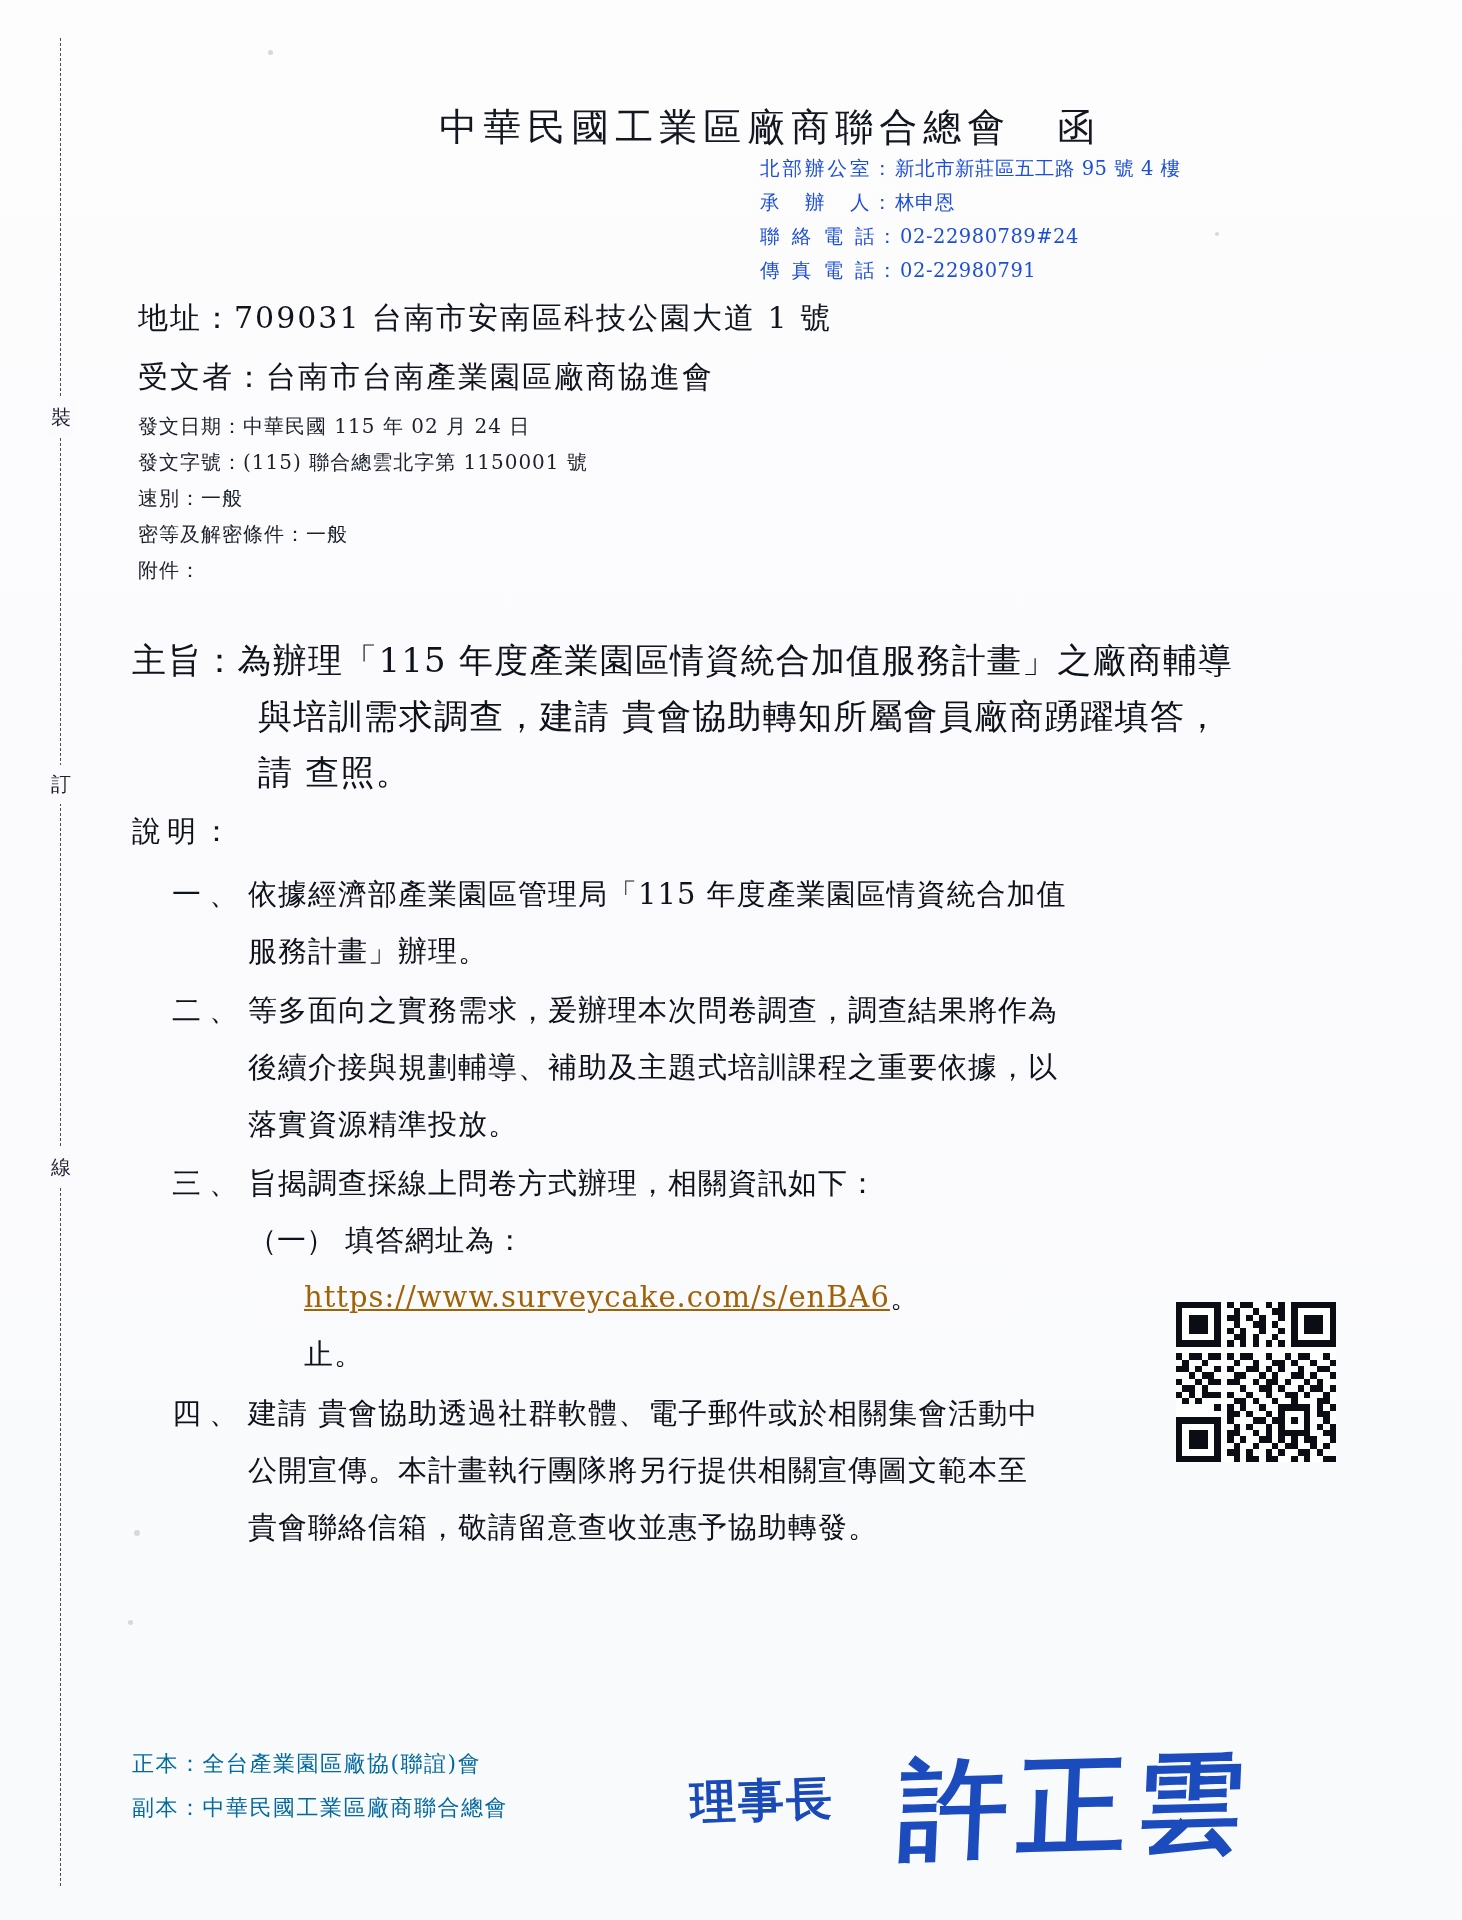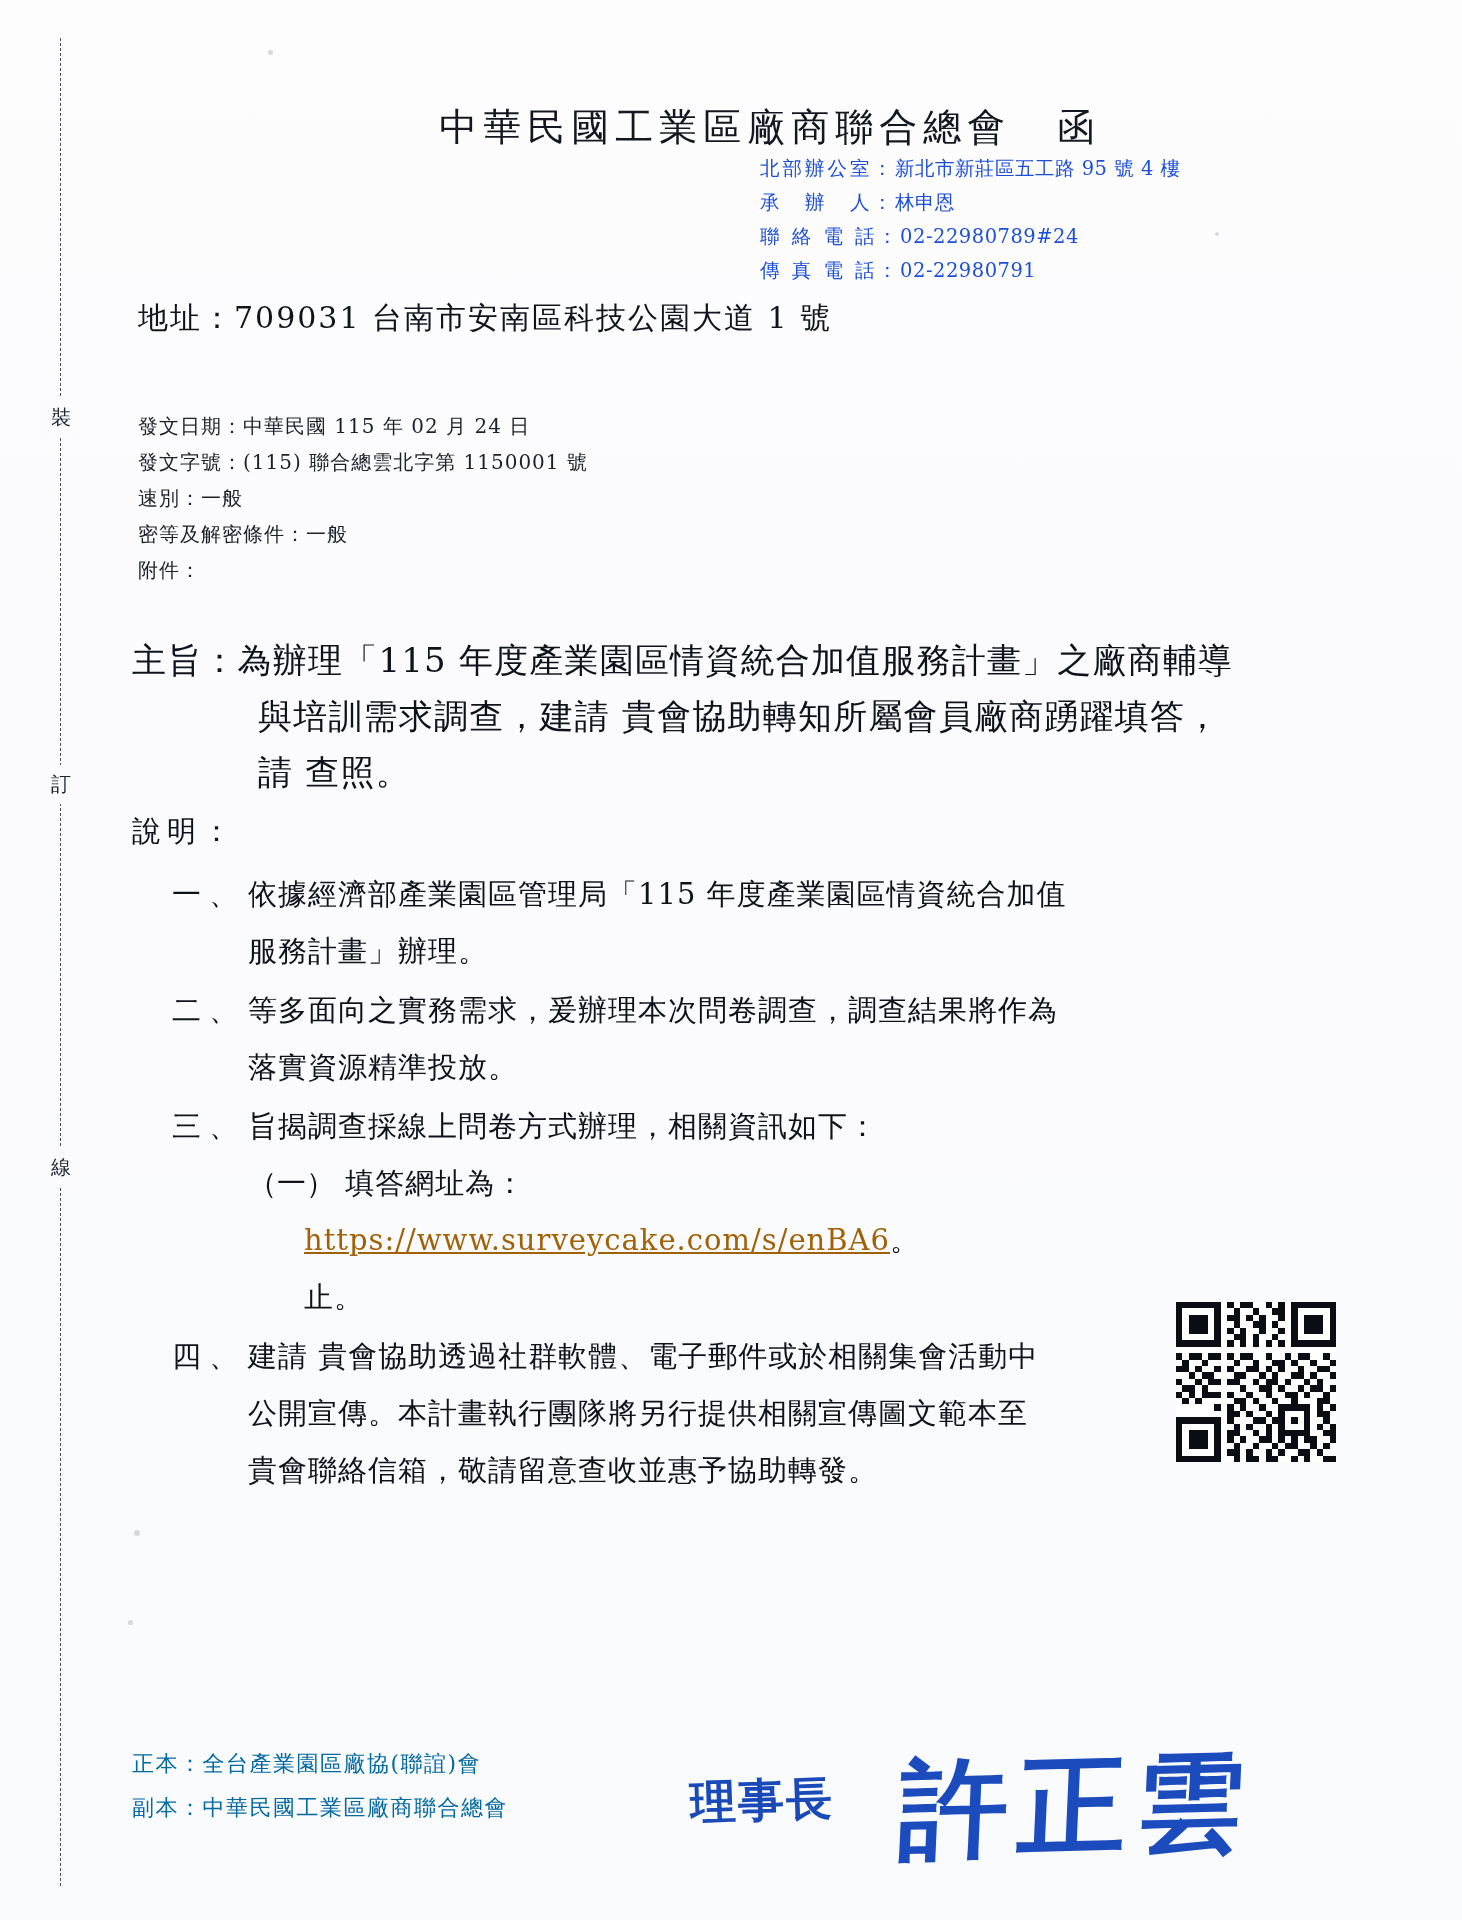--- a/index.html
+++ b/index.html
@@ -164,20 +164,21 @@
     </div>
     <div class="row">
       <span class="lbl">聯 絡 電 話：</span><span class="num">02-22980789#24</span>
     </div>
     <div class="row">
       <span class="lbl">傳 真 電 話：</span><span class="num">02-22980791</span>
     </div>
   </div>
 
   <div class="addr">地址：709031 台南市安南區科技公園大道 1 號</div>
+  <div class="recv">受文者：台南市台南產業園區廠商協進會</div>
 
   <div class="meta">
     <div class="row">發文日期：中華民國 115 年 02 月 24 日</div>
     <div class="row">發文字號：(115) 聯合總雲北字第 1150001 號</div>
     <div class="row">速別：一般</div>
     <div class="row">密等及解密條件：一般</div>
     <div class="row">附件：</div>
   </div>
 
   <div class="subject">
@@ -195,20 +196,21 @@
       <div class="txt">
         <p>依據經濟部產業園區管理局「115 年度產業園區情資統合加值</p>
         <p>服務計畫」辦理。</p>
       </div>
     </div>
 
     <div class="item">
       <div class="num">二、</div>
       <div class="txt">
         <p>等多面向之實務需求，爰辦理本次問卷調查，調查結果將作為</p>
+        <p>後續介接與規劃輔導、補助及主題式培訓課程之重要依據，以</p>
         <p>落實資源精準投放。</p>
       </div>
     </div>
 
     <div class="item">
       <div class="num">三、</div>
       <div class="txt">
         <p>旨揭調查採線上問卷方式辦理，相關資訊如下：</p>
         <p class="sub">
           <span class="sn">（一）</span>

